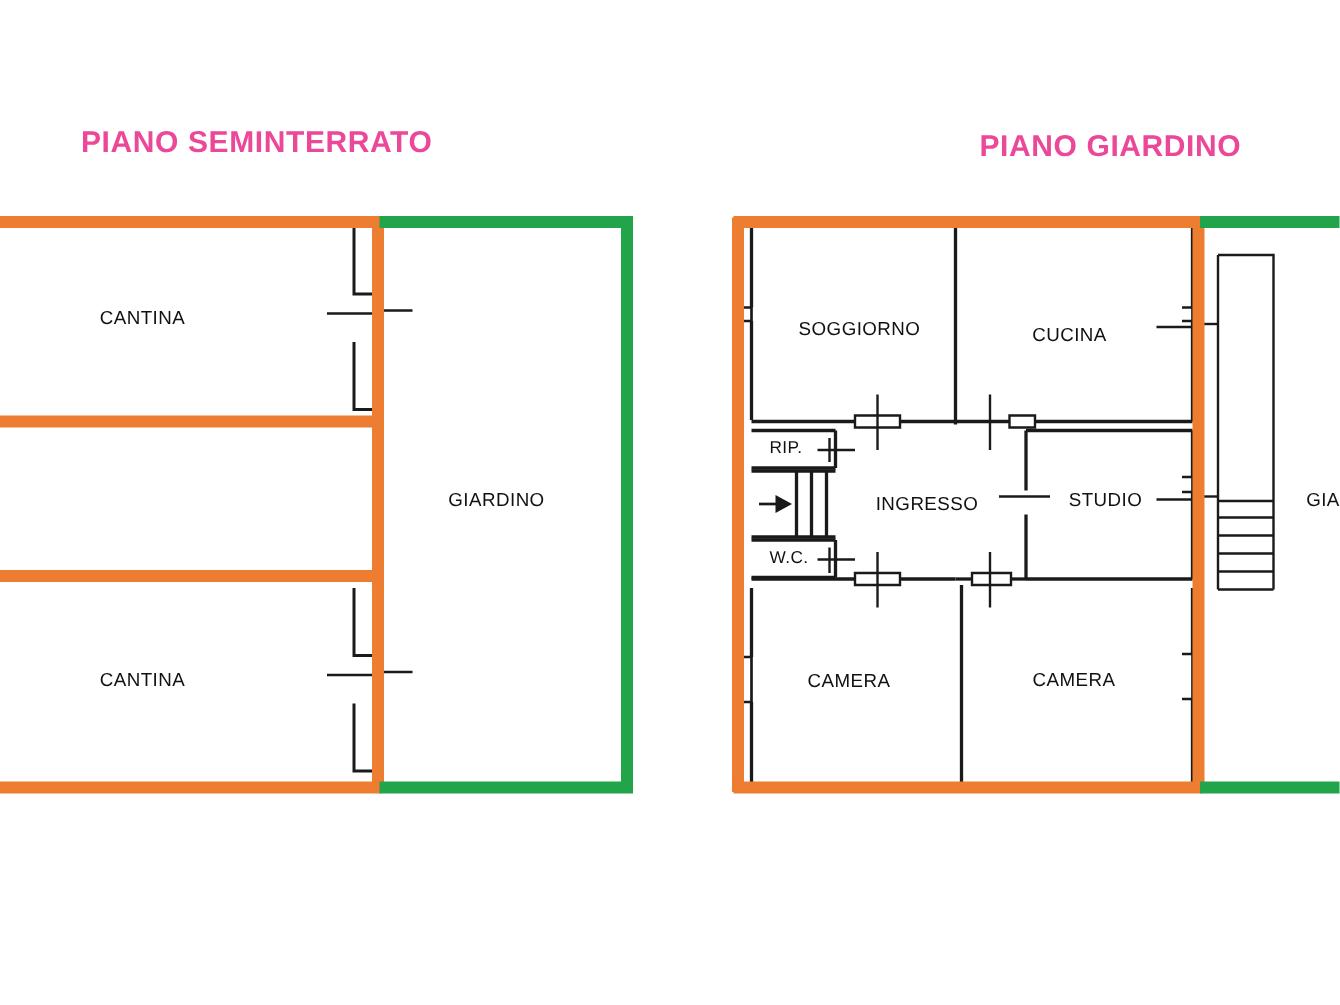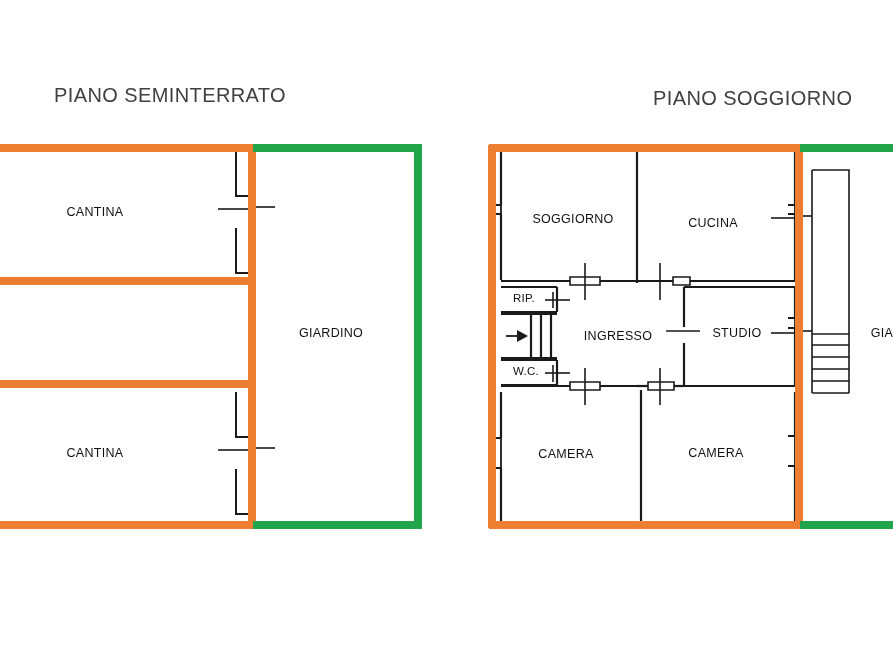--- a/index.html
+++ b/index.html
@@ -20,23 +20,23 @@
     position: absolute;
     left: 0; top: 0;
     width: 893px;
     height: 670px;
     background: #ffffff;
   }
   .plan-title {
     position: absolute;
     font-family: "Liberation Sans", sans-serif;
     font-size: 20px;
-    font-weight: 400;
+    font-weight: 700;
     letter-spacing: 0.4px;
-    color: #404040;
+    color: #ec4899;
     white-space: nowrap;
   }
   #title-left  { left: 54px;  top: 84px; }
   #title-right { left: 653px; top: 87px; }
 
   svg.plan-svg {
     position: absolute;
     left: 0; top: 0;
     width: 893px;
     height: 670px;
@@ -53,21 +53,21 @@
     font-size: 11.5px;
   }
 </style>
 </head>
 <body>
 
 <div id="stage">
 
   <div class="plan-title" id="title-left">PIANO SEMINTERRATO</div>
 
-  <div class="plan-title" id="title-right">PIANO SOGGIORNO</div>
+  <div class="plan-title" id="title-right">PIANO GIARDINO</div>
 
   <svg class="plan-svg" viewBox="0 0 893 670" xmlns="http://www.w3.org/2000/svg">
 
     <g>
 
       <g stroke="#1a1a1a" fill="none" stroke-width="2">
 
         <path d="M236,151 L236,196 L249,196"></path>
 
         <path d="M218,209 L249,209" stroke-width="1.6"></path>

